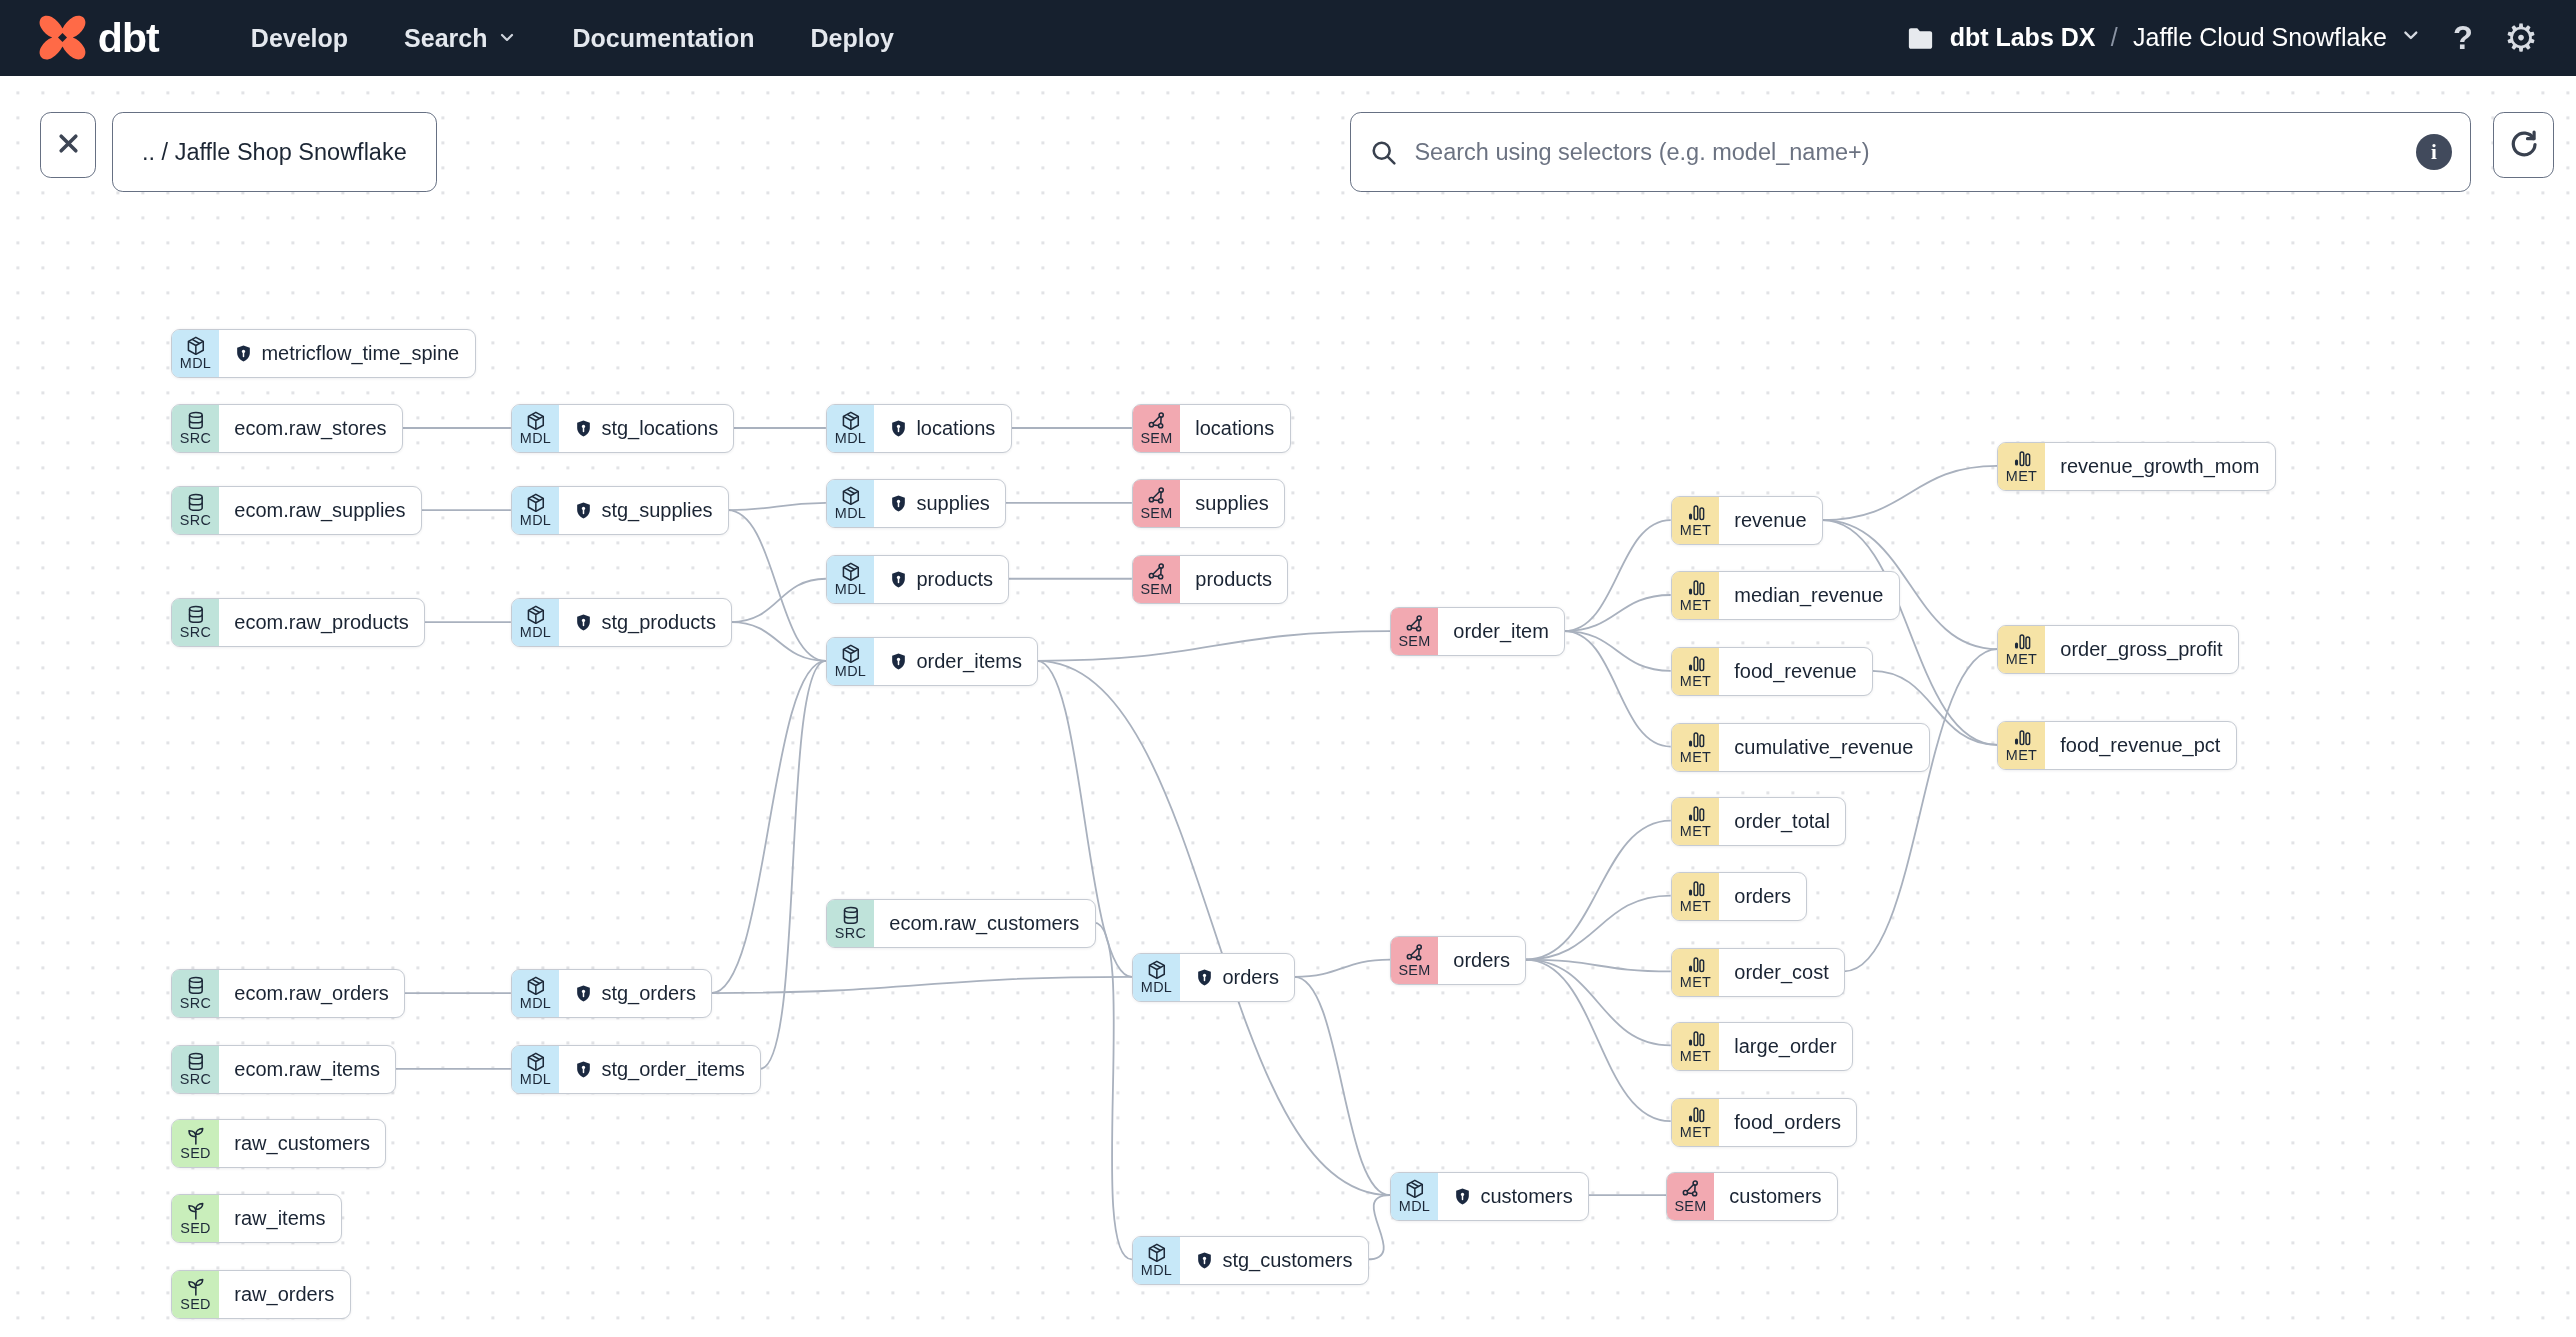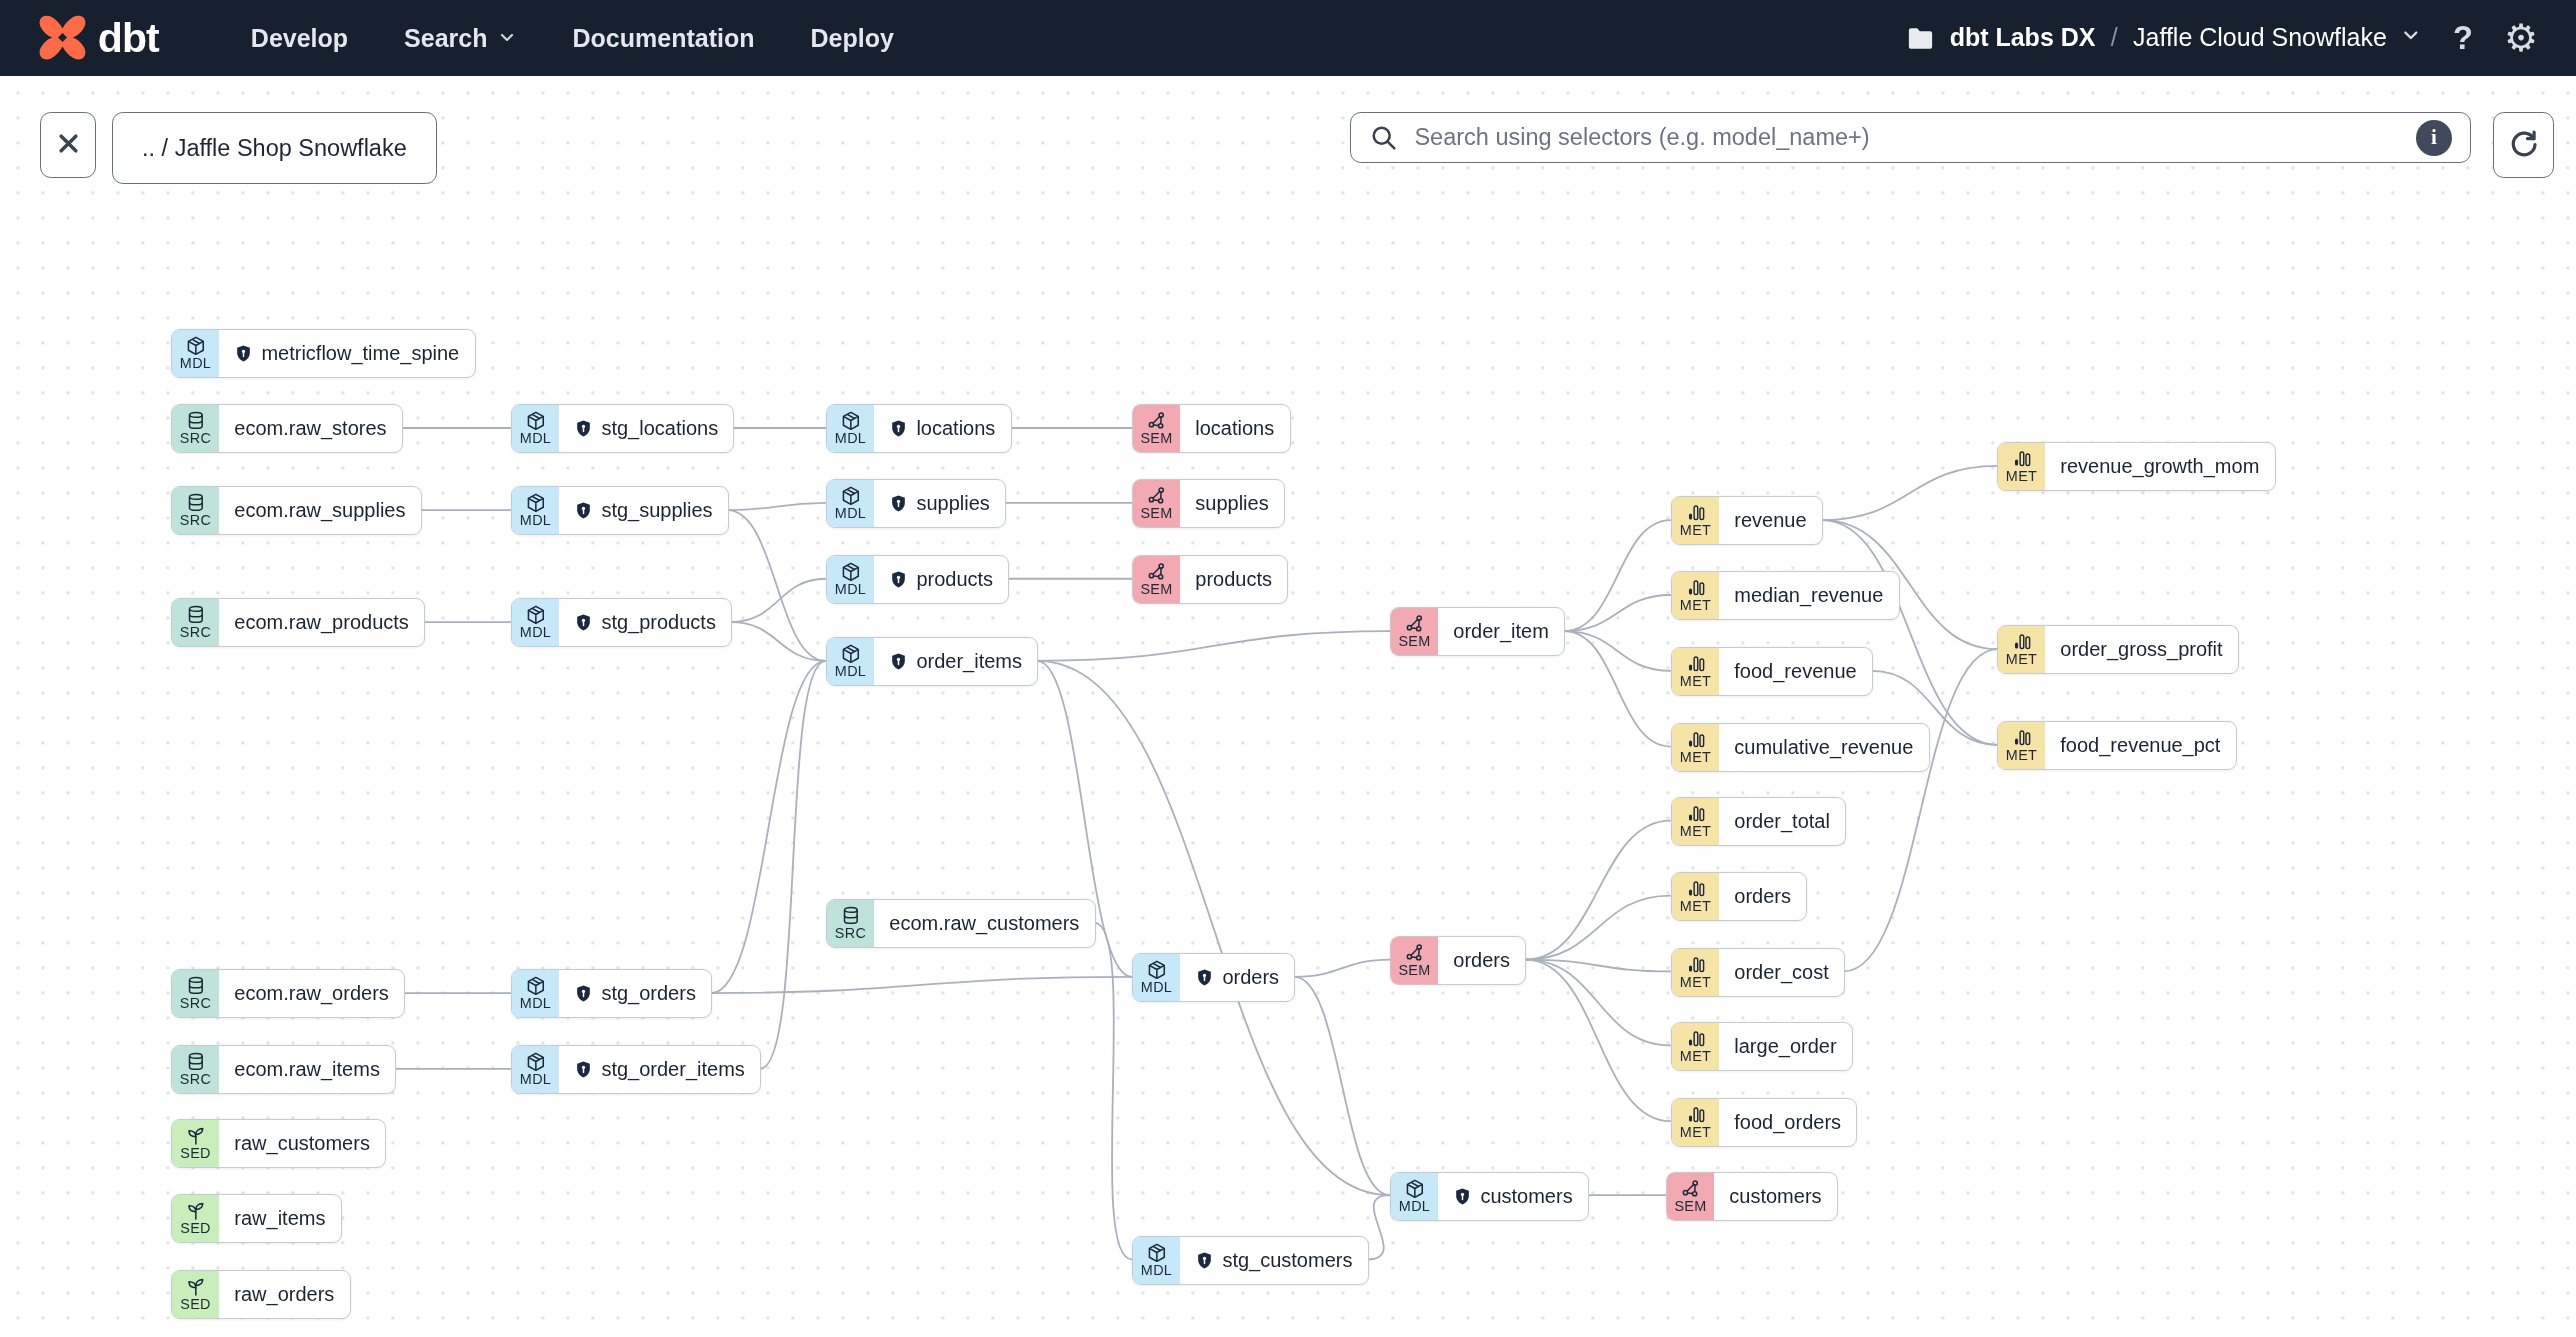--- a/index.html
+++ b/index.html
@@ -56,22 +56,22 @@
   .account .acct-name{font-weight:700;}
   .account .sep{color:#8a93a3;font-weight:400;padding:0 1.8px;}
   .account .chev svg{width:21.7px;height:21.7px;color:#d6dae1;}
   .icon-btn{color:#d8dce3;display:flex;align-items:center;cursor:pointer;background:none;border:none;padding:0;}
   .help-glyph{font-size:32.5px;font-weight:700;color:#d8dce3;font-family:"Liberation Sans",sans-serif;}
   .gear-glyph{font-size:38px;line-height:1;color:#d8dce3;}
   
   .tool{position:absolute;z-index:5;background:#fff;border:1.6px solid #667083;box-sizing:border-box;}
   .close-btn{left:40px;top:112px;width:56px;height:66px;border-radius:10.8px;display:flex;align-items:center;justify-content:center;color:#3d4554;cursor:pointer;}
   .close-btn svg{width:27px;height:27px;}
-  .breadcrumb-btn{left:112px;top:112px;height:72px;border-radius:10.8px;display:flex;align-items:center;padding:0 29px;font-size:23.5px;color:#1c2634;cursor:pointer;}
-  .search{left:1350px;top:112px;width:1121px;height:51px;border-radius:10.8px;display:flex;align-items:center;gap:14.4px;padding:14px 18px;}
+  .breadcrumb-btn{left:112px;top:112px;height:80px;border-radius:10.8px;display:flex;align-items:center;padding:0 29px;font-size:23.5px;color:#1c2634;cursor:pointer;}
+  .search{left:1350px;top:112px;width:1121px;height:80px;border-radius:10.8px;display:flex;align-items:center;gap:14.4px;padding:14px 18px;}
   .search .mag{color:#39414f;display:flex;}
   .search .mag svg{width:29px;height:29px;}
   .search input{flex:1;border:none;outline:none;font-size:23.5px;color:#1c2634;font-family:"Liberation Sans",sans-serif;background:transparent;}
   .search input::placeholder{color:#6c7382;}
   .info-badge{width:36px;height:36px;border-radius:50%;background:#414a5c;color:#fff;display:flex;align-items:center;justify-content:center;font-size:21px;font-weight:700;font-family:"Liberation Serif",serif;cursor:pointer;flex:0 0 36px;}
   .refresh-btn{left:2493px;top:112px;width:61px;height:66px;border-radius:10.8px;display:flex;align-items:center;justify-content:center;color:#39414f;cursor:pointer;}
   .refresh-btn svg{width:31px;height:31px;}
 </style>
 </head>
 <body>

